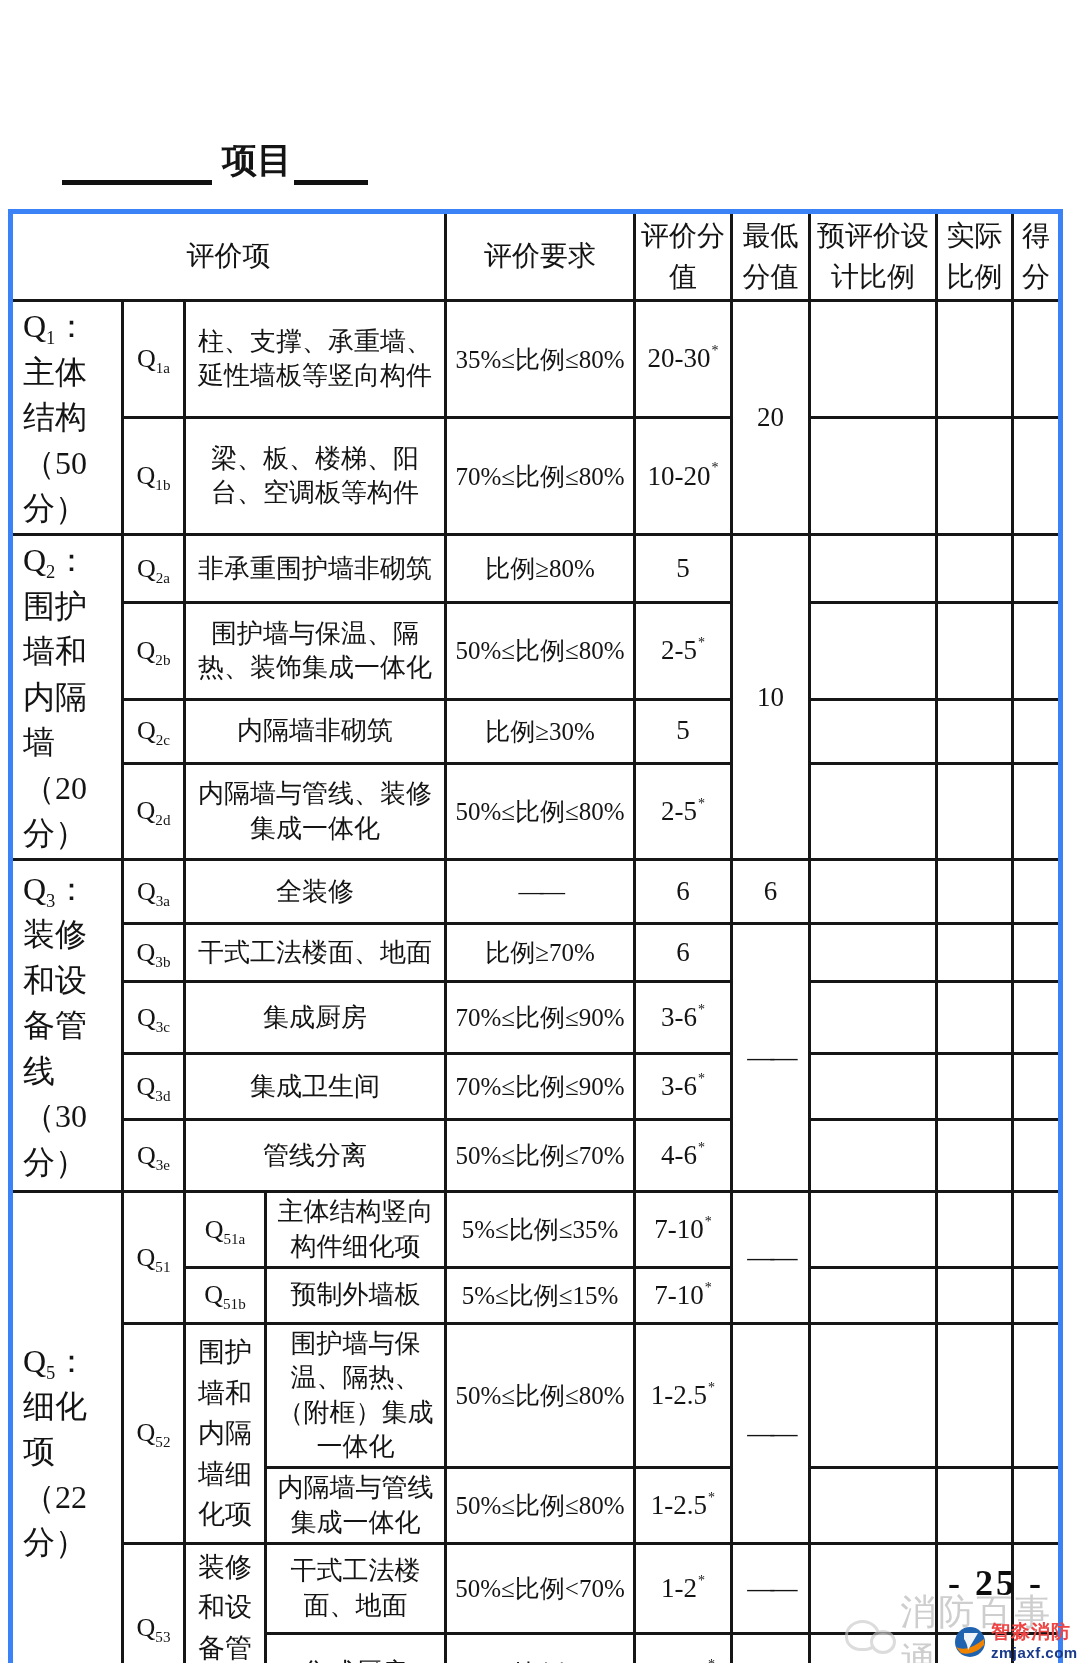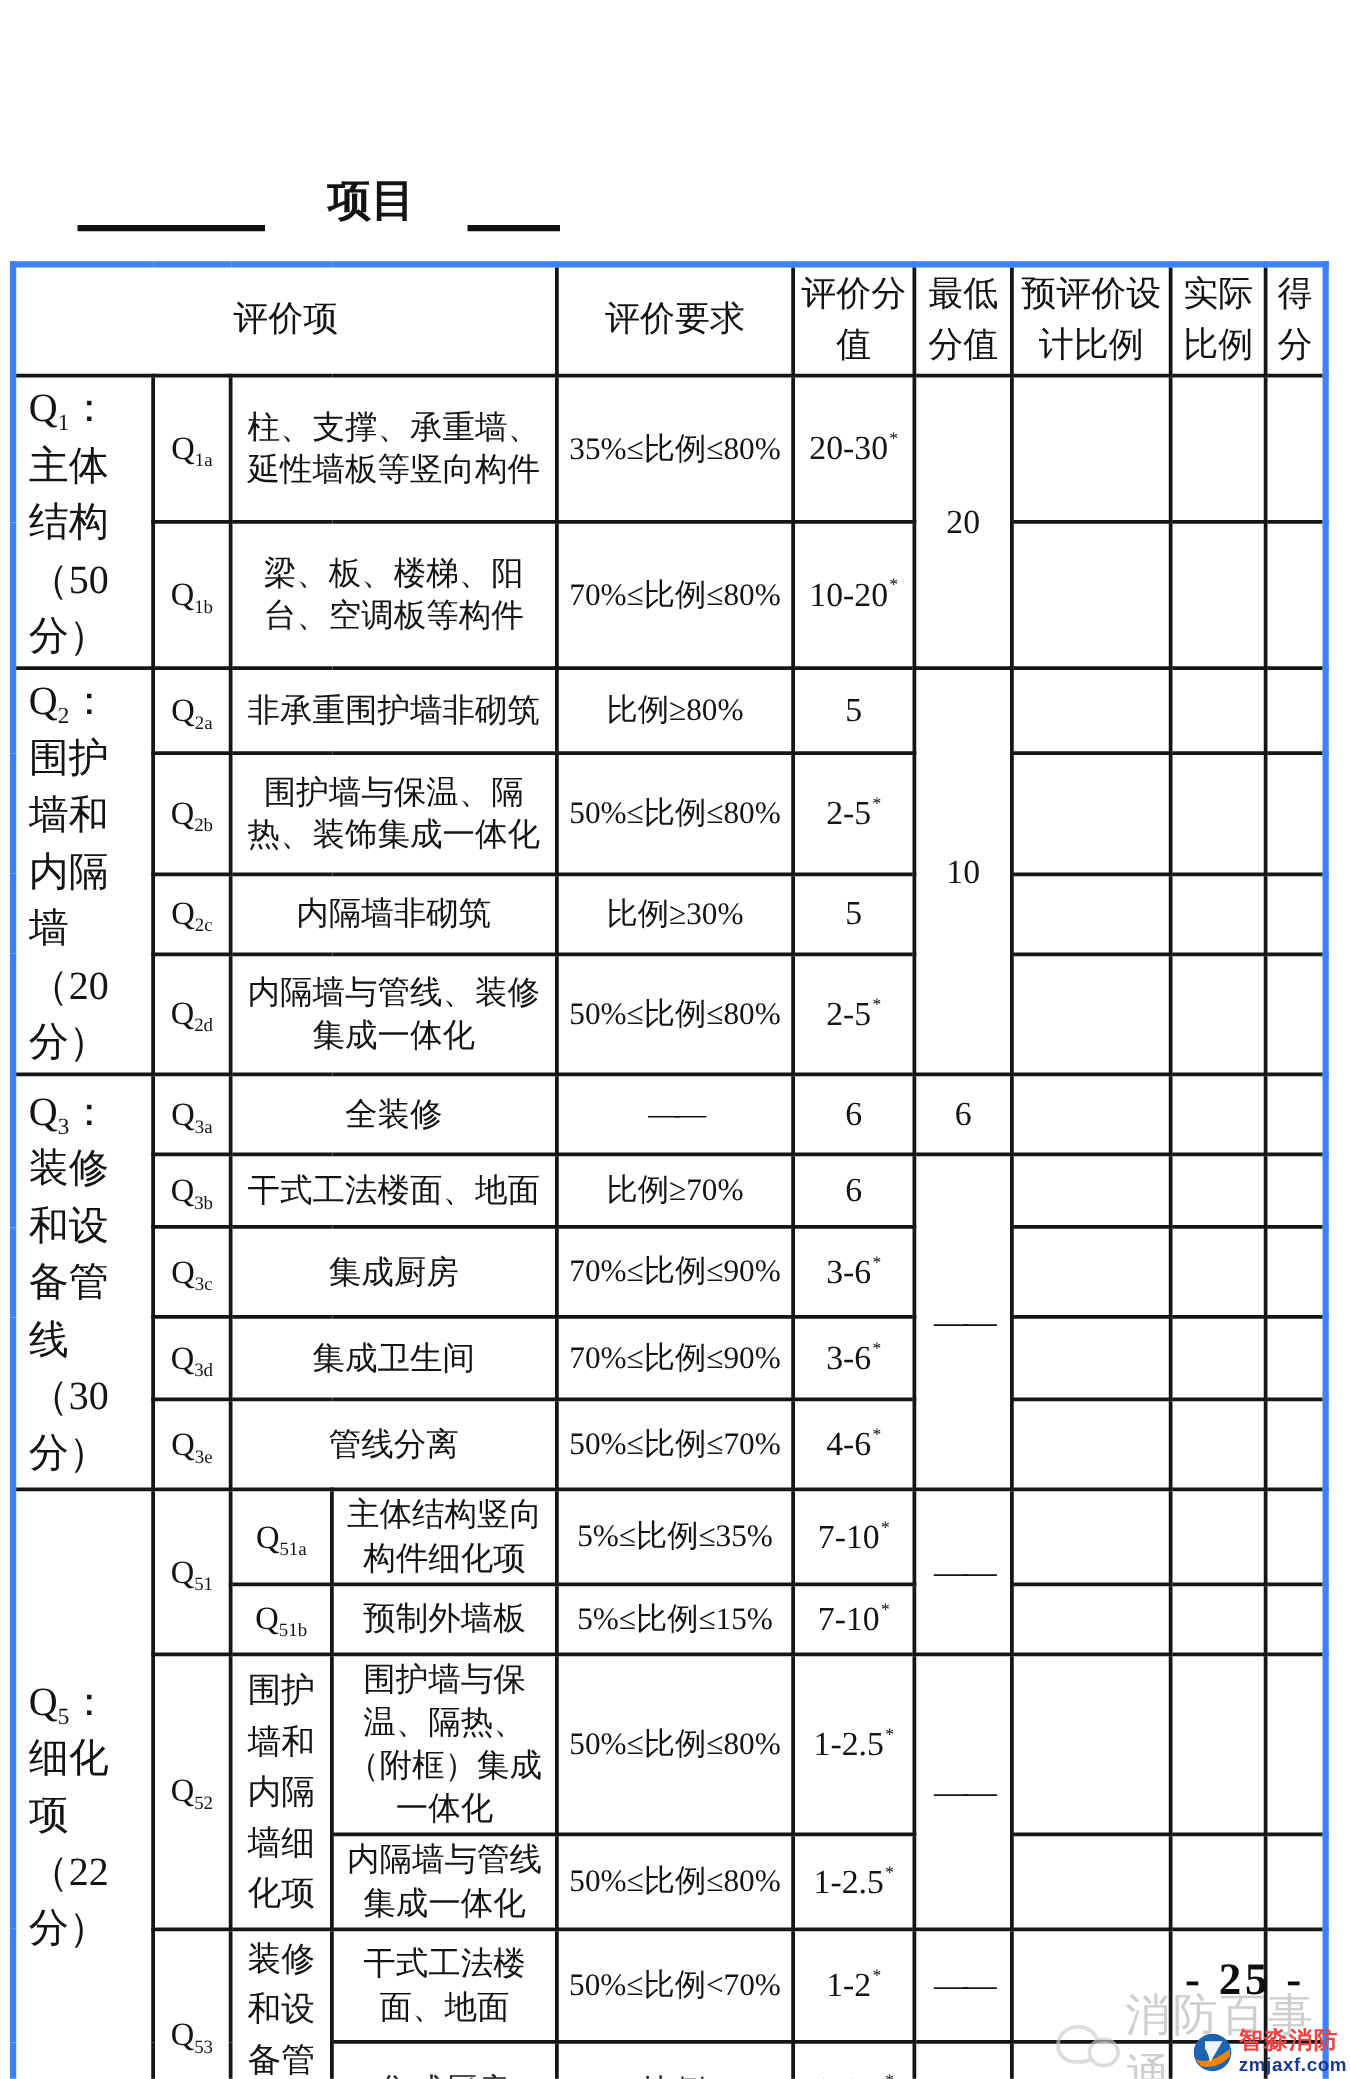--- a/index.html
+++ b/index.html
@@ -7,21 +7,21 @@
     width:1080px;height:1663px;position:relative;background:#ffffff;
     font-family:"Liberation Serif","DejaVu Serif",serif;color:#141414;
     overflow:hidden;
   }
   .page{position:absolute;left:0;top:0;width:1080px;height:1663px;}
 
   
   .doc-title{
     position:absolute;left:62px;top:136px;
     display:flex;align-items:flex-end;white-space:nowrap;
-    font-weight:bold;font-size:35px;letter-spacing:0px;line-height:1.4;gap:40px;
+    font-weight:bold;font-size:35px;letter-spacing:0px;line-height:1.4;
   }
   .doc-title .t{display:inline-block;}
   .blank{display:inline-block;border-bottom:5px solid #111;height:42px;}
   .blank1{width:150px;margin-right:10px;}
   .blank2{width:74px;margin:0 2px;}
 
   
   table.review-table{
     position:absolute;left:8px;top:209px;width:1050px;
     border-collapse:collapse;table-layout:fixed;

